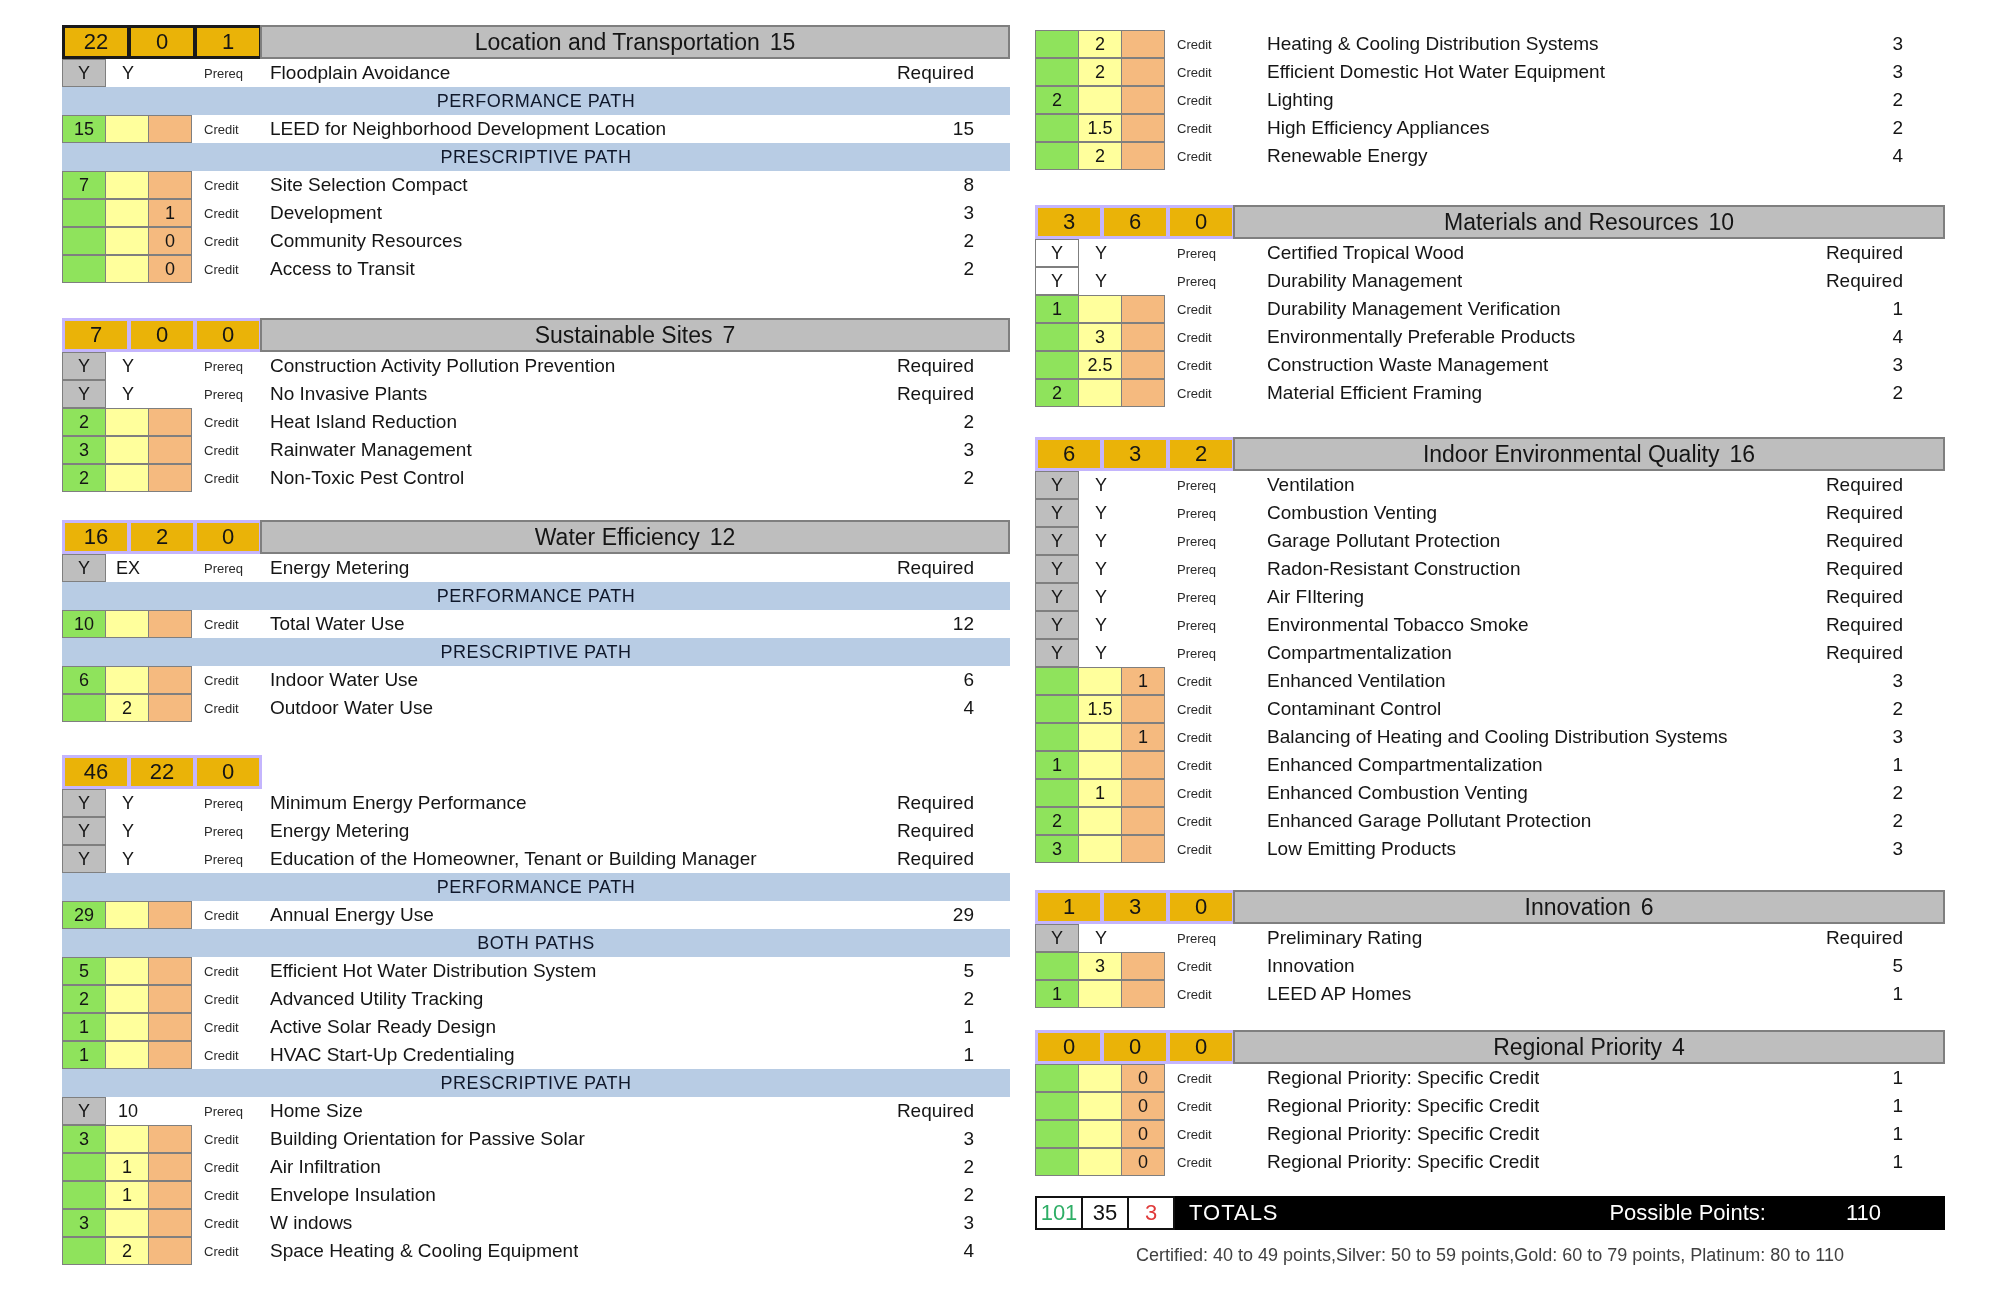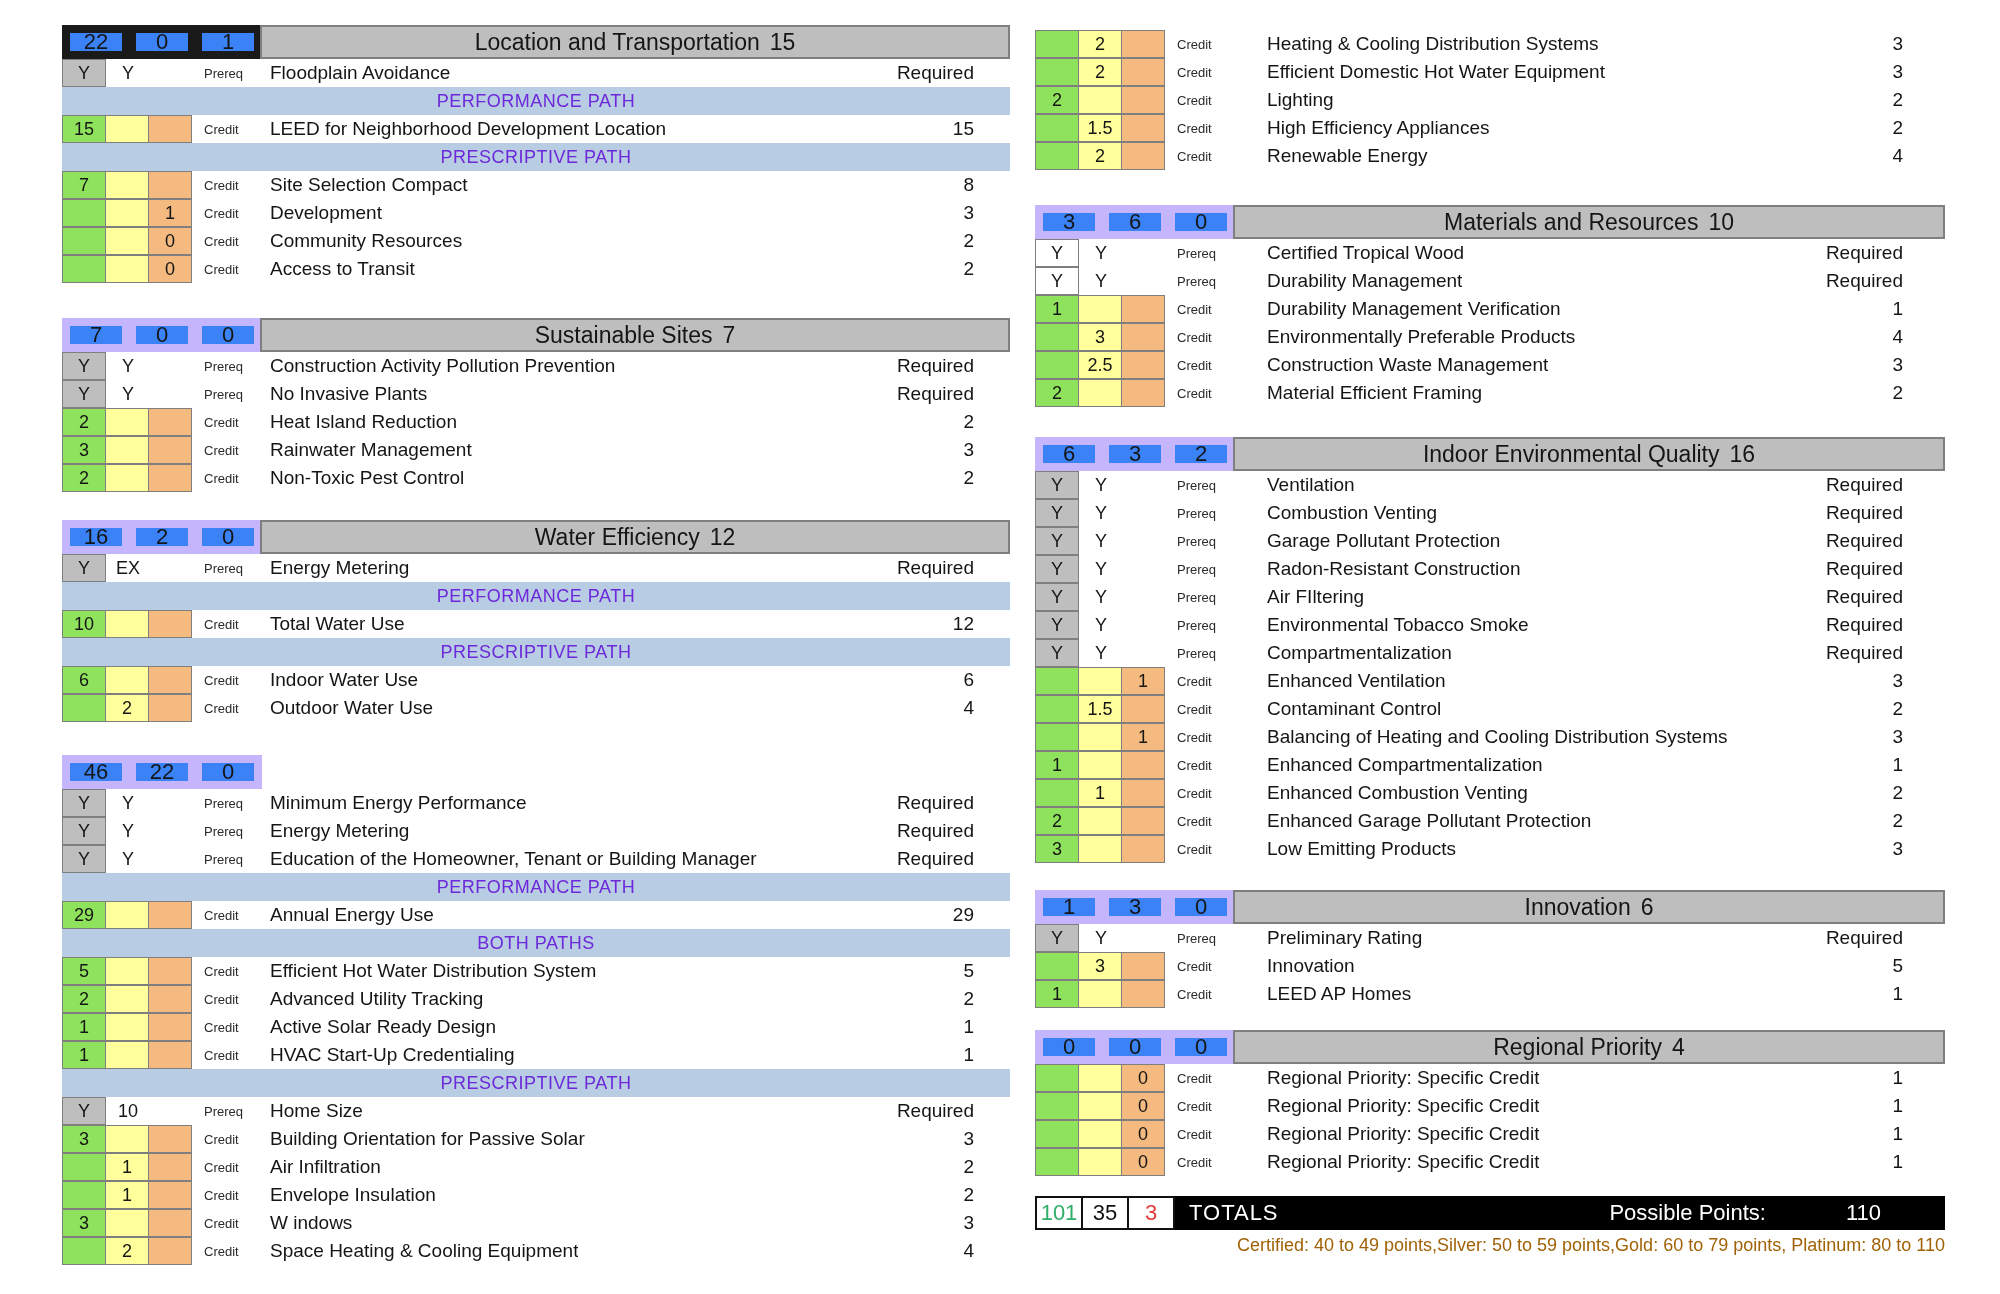--- a/index.html
+++ b/index.html
@@ -10,21 +10,21 @@
   #sheet{position:absolute;inset:0;}
   .col{position:absolute;display:flex;flex-direction:column;}
   #col-left{left:62px;top:25px;width:948px;}
   #col-right{left:1035px;top:30px;width:910px;}
   .section{display:flex;flex-direction:column;}
   
   #sec-ss{margin-top:35px;} #sec-we{margin-top:28px;} #sec-ea{margin-top:33px;}
   #sec-mr{margin-top:35px;} #sec-ieq{margin-top:30px;} #sec-inn{margin-top:27px;} #sec-rp{margin-top:22px;}
 
   .sec-header{display:flex;height:34px;}
-  .numbox{width:68px;box-sizing:border-box;border:8px solid #c4b5fd;background:#3b82f6;
+  .numbox{width:68px;box-sizing:border-box;border:3px solid #c4b5fd;background:#eab308;
     display:flex;align-items:center;justify-content:center;font-size:22px;margin-right:-2px;flex-shrink:0;}
   .black-border .numbox{border-color:#1a1a1a;}
   .titlebar{flex:1;box-sizing:border-box;border:2px solid #7f7f7f;background:#bebebe;
     display:flex;align-items:center;justify-content:center;padding:0 14px;font-size:23px;min-width:0;}
   .titlebar .t{white-space:nowrap;overflow:hidden;}
   .titlebar .p{margin-left:10px;}
 
   .row{display:flex;height:28px;align-items:center;}
   .grid{display:flex;width:132px;height:28px;box-sizing:border-box;flex-shrink:0;}
   .cell{width:44px;height:28px;box-sizing:border-box;border:1px solid #7f7f7f;
@@ -34,29 +34,29 @@
     display:flex;align-items:center;justify-content:center;font-size:18px;margin-bottom:-1px;}
   .pcell1.white{background:#ffffff;}
   .pcell2{width:44px;height:28px;display:flex;align-items:center;justify-content:center;font-size:18px;}
   .gridpad{width:44px;height:28px;}
   .rowlabel{width:62px;margin-left:10px;font-size:13px;color:#2a2a2a;flex-shrink:0;}
   .rowname{font-size:19px;margin-left:4px;white-space:nowrap;overflow:hidden;}
   #col-right .rowname{margin-left:28px;}
   .rowpoints{margin-left:auto;font-size:19px;padding-right:36px;flex-shrink:0;}
   #col-right .rowpoints{padding-right:42px;}
   .band{height:28px;background:#b8cce4;display:flex;align-items:center;justify-content:center;
-    font-size:18px;color:#6d28d9;letter-spacing:0.5px;}
+    font-size:18px;color:#0f172a;letter-spacing:0.5px;}
 
   .totals{display:flex;height:34px;background:#000;color:#fff;align-items:center;margin-top:20px;}
   .tbox{width:48px;height:34px;box-sizing:border-box;border:2px solid #111;background:#fff;
     display:flex;align-items:center;justify-content:center;font-size:22px;margin-right:-2px;flex-shrink:0;}
   .tbox.green{color:#2eae66;} .tbox.black{color:#111;} .tbox.red{color:#e03a3a;}
   .tlabel{font-size:22px;margin-left:16px;letter-spacing:1px;}
   .tright{margin-left:auto;display:flex;align-items:center;gap:80px;padding-right:64px;font-size:22px;}
-  .footer{text-align:right;font-size:18px;margin-top:5px;color:#a16207;}
+  .footer{text-align:center;font-size:18px;margin-top:15px;color:#404040;}
 </style>
 </head>
 <body>
 
 <div id="sheet">
   <div id="col-left" class="col">
       <div class="section" id="sec-lt">
         <div class="sec-header black-border">
           <div class="numbox">22</div>
           <div class="numbox">0</div>

